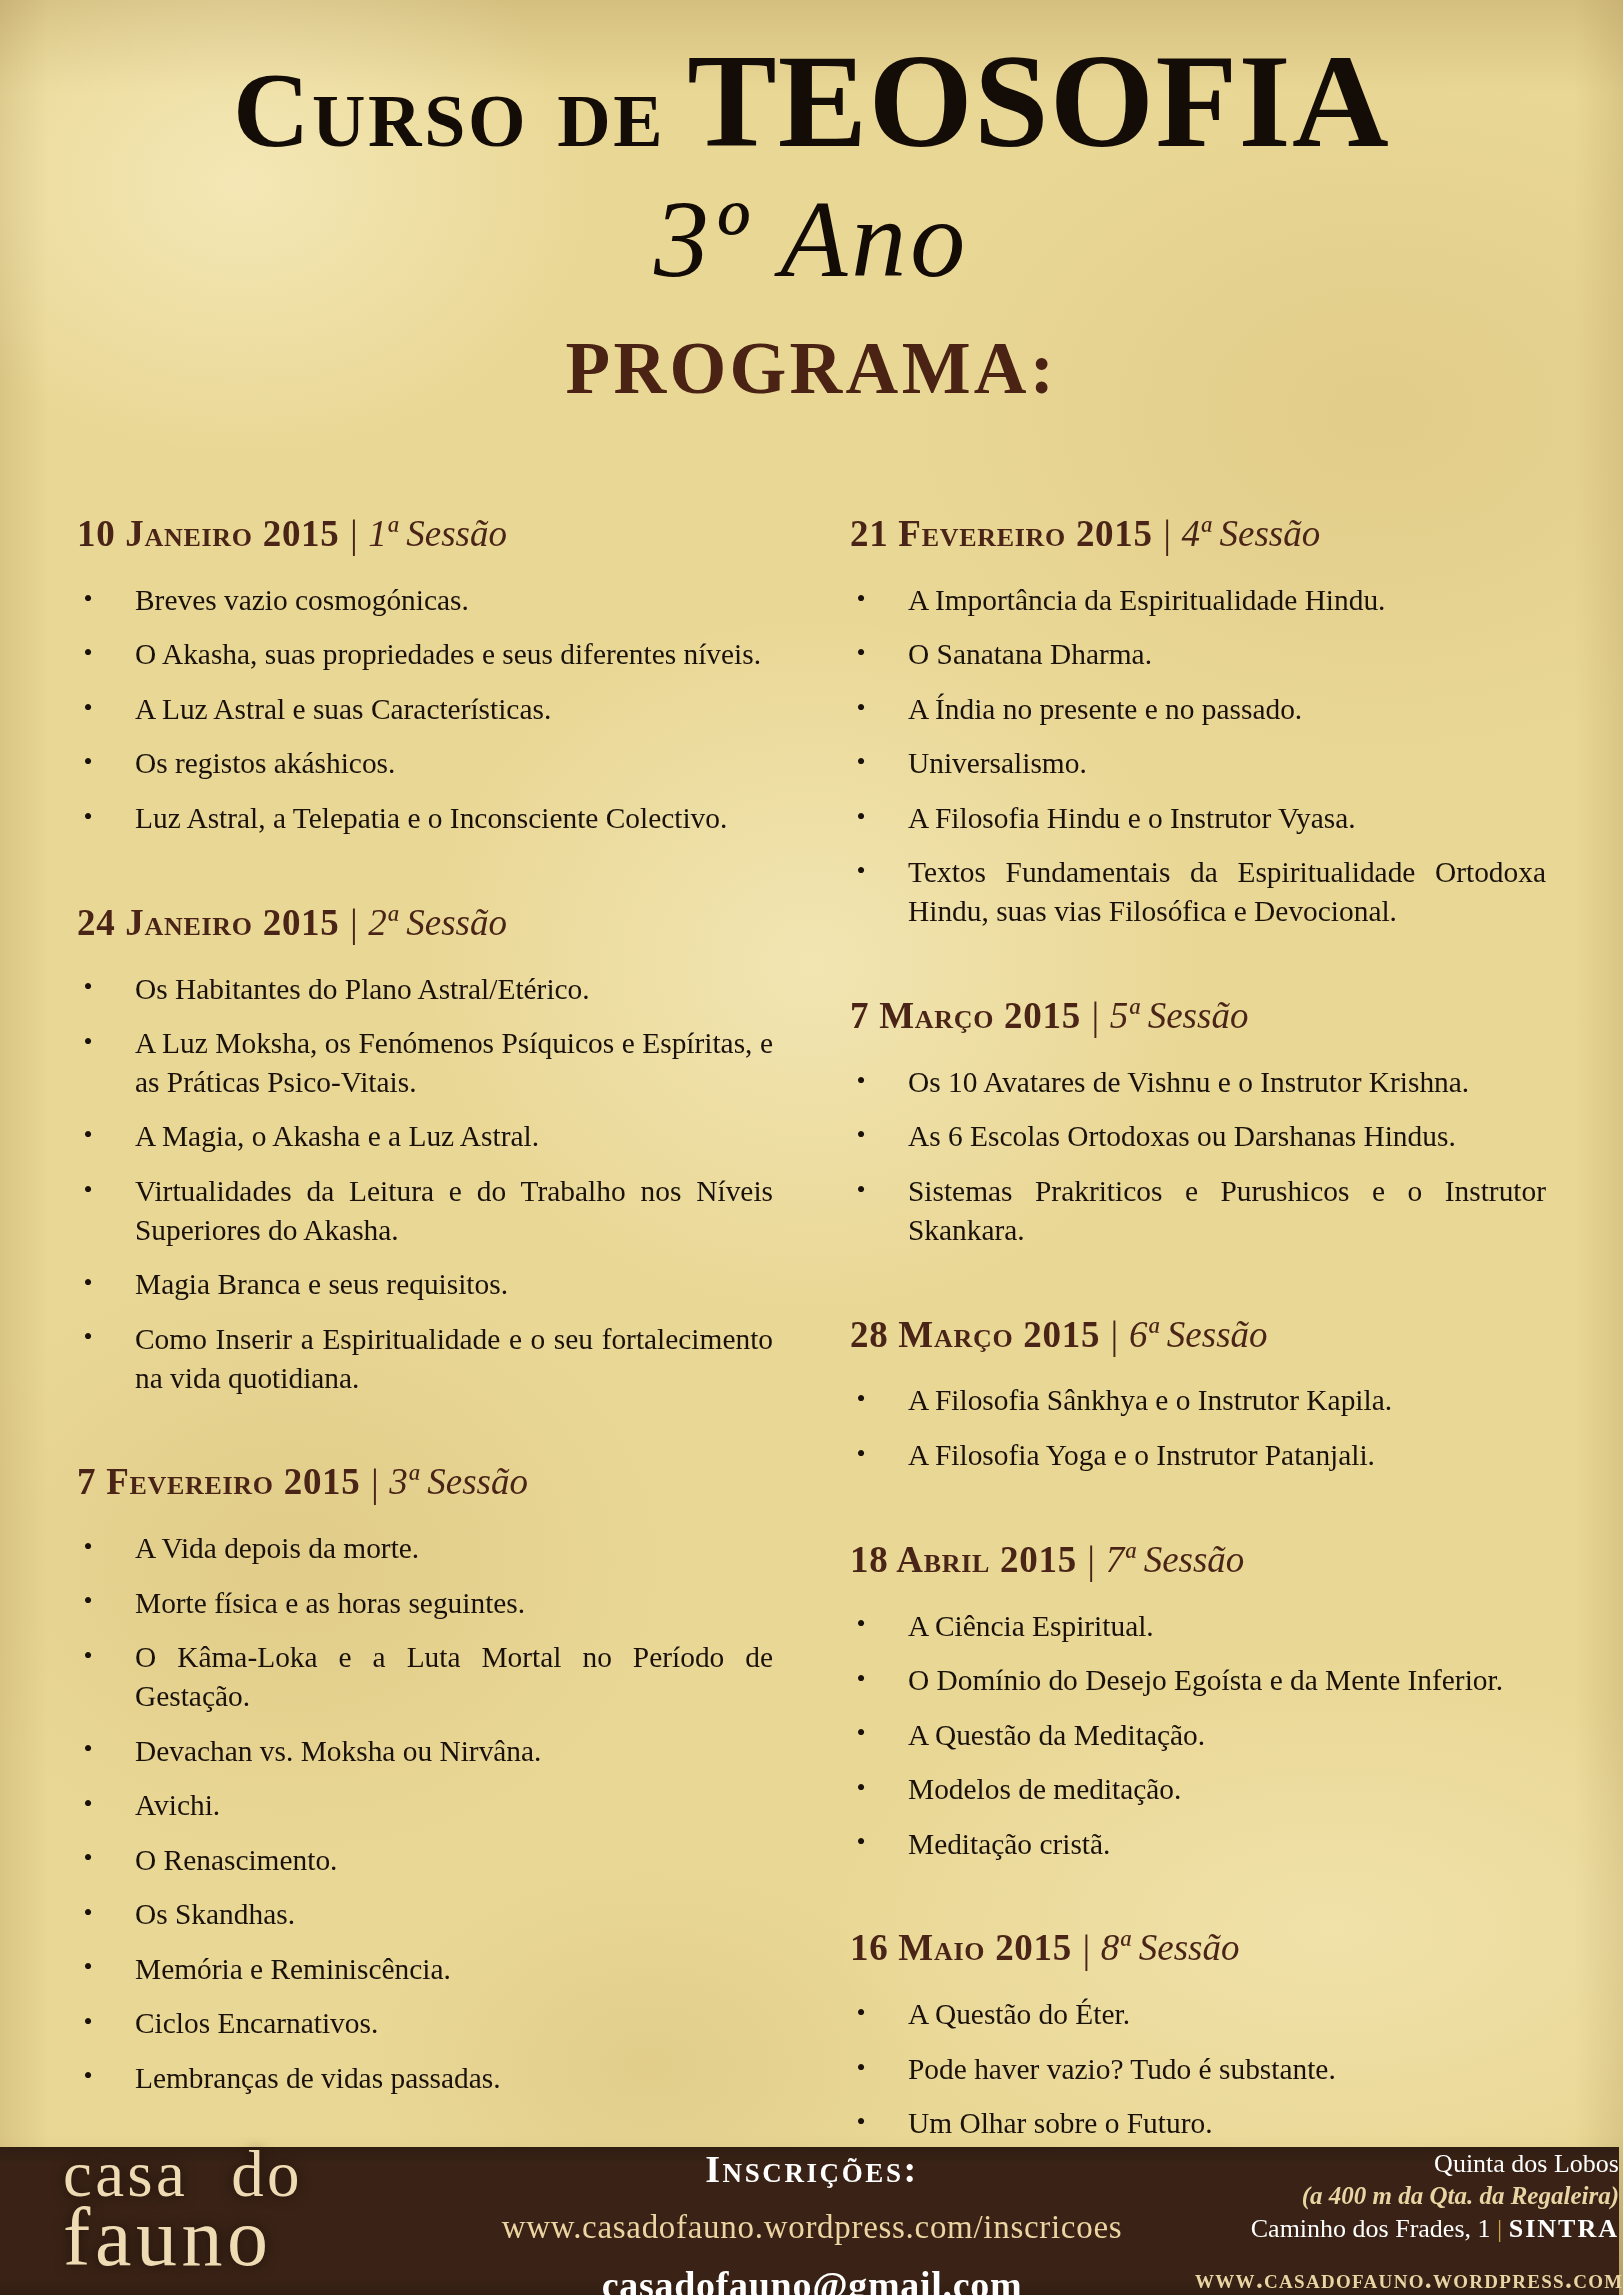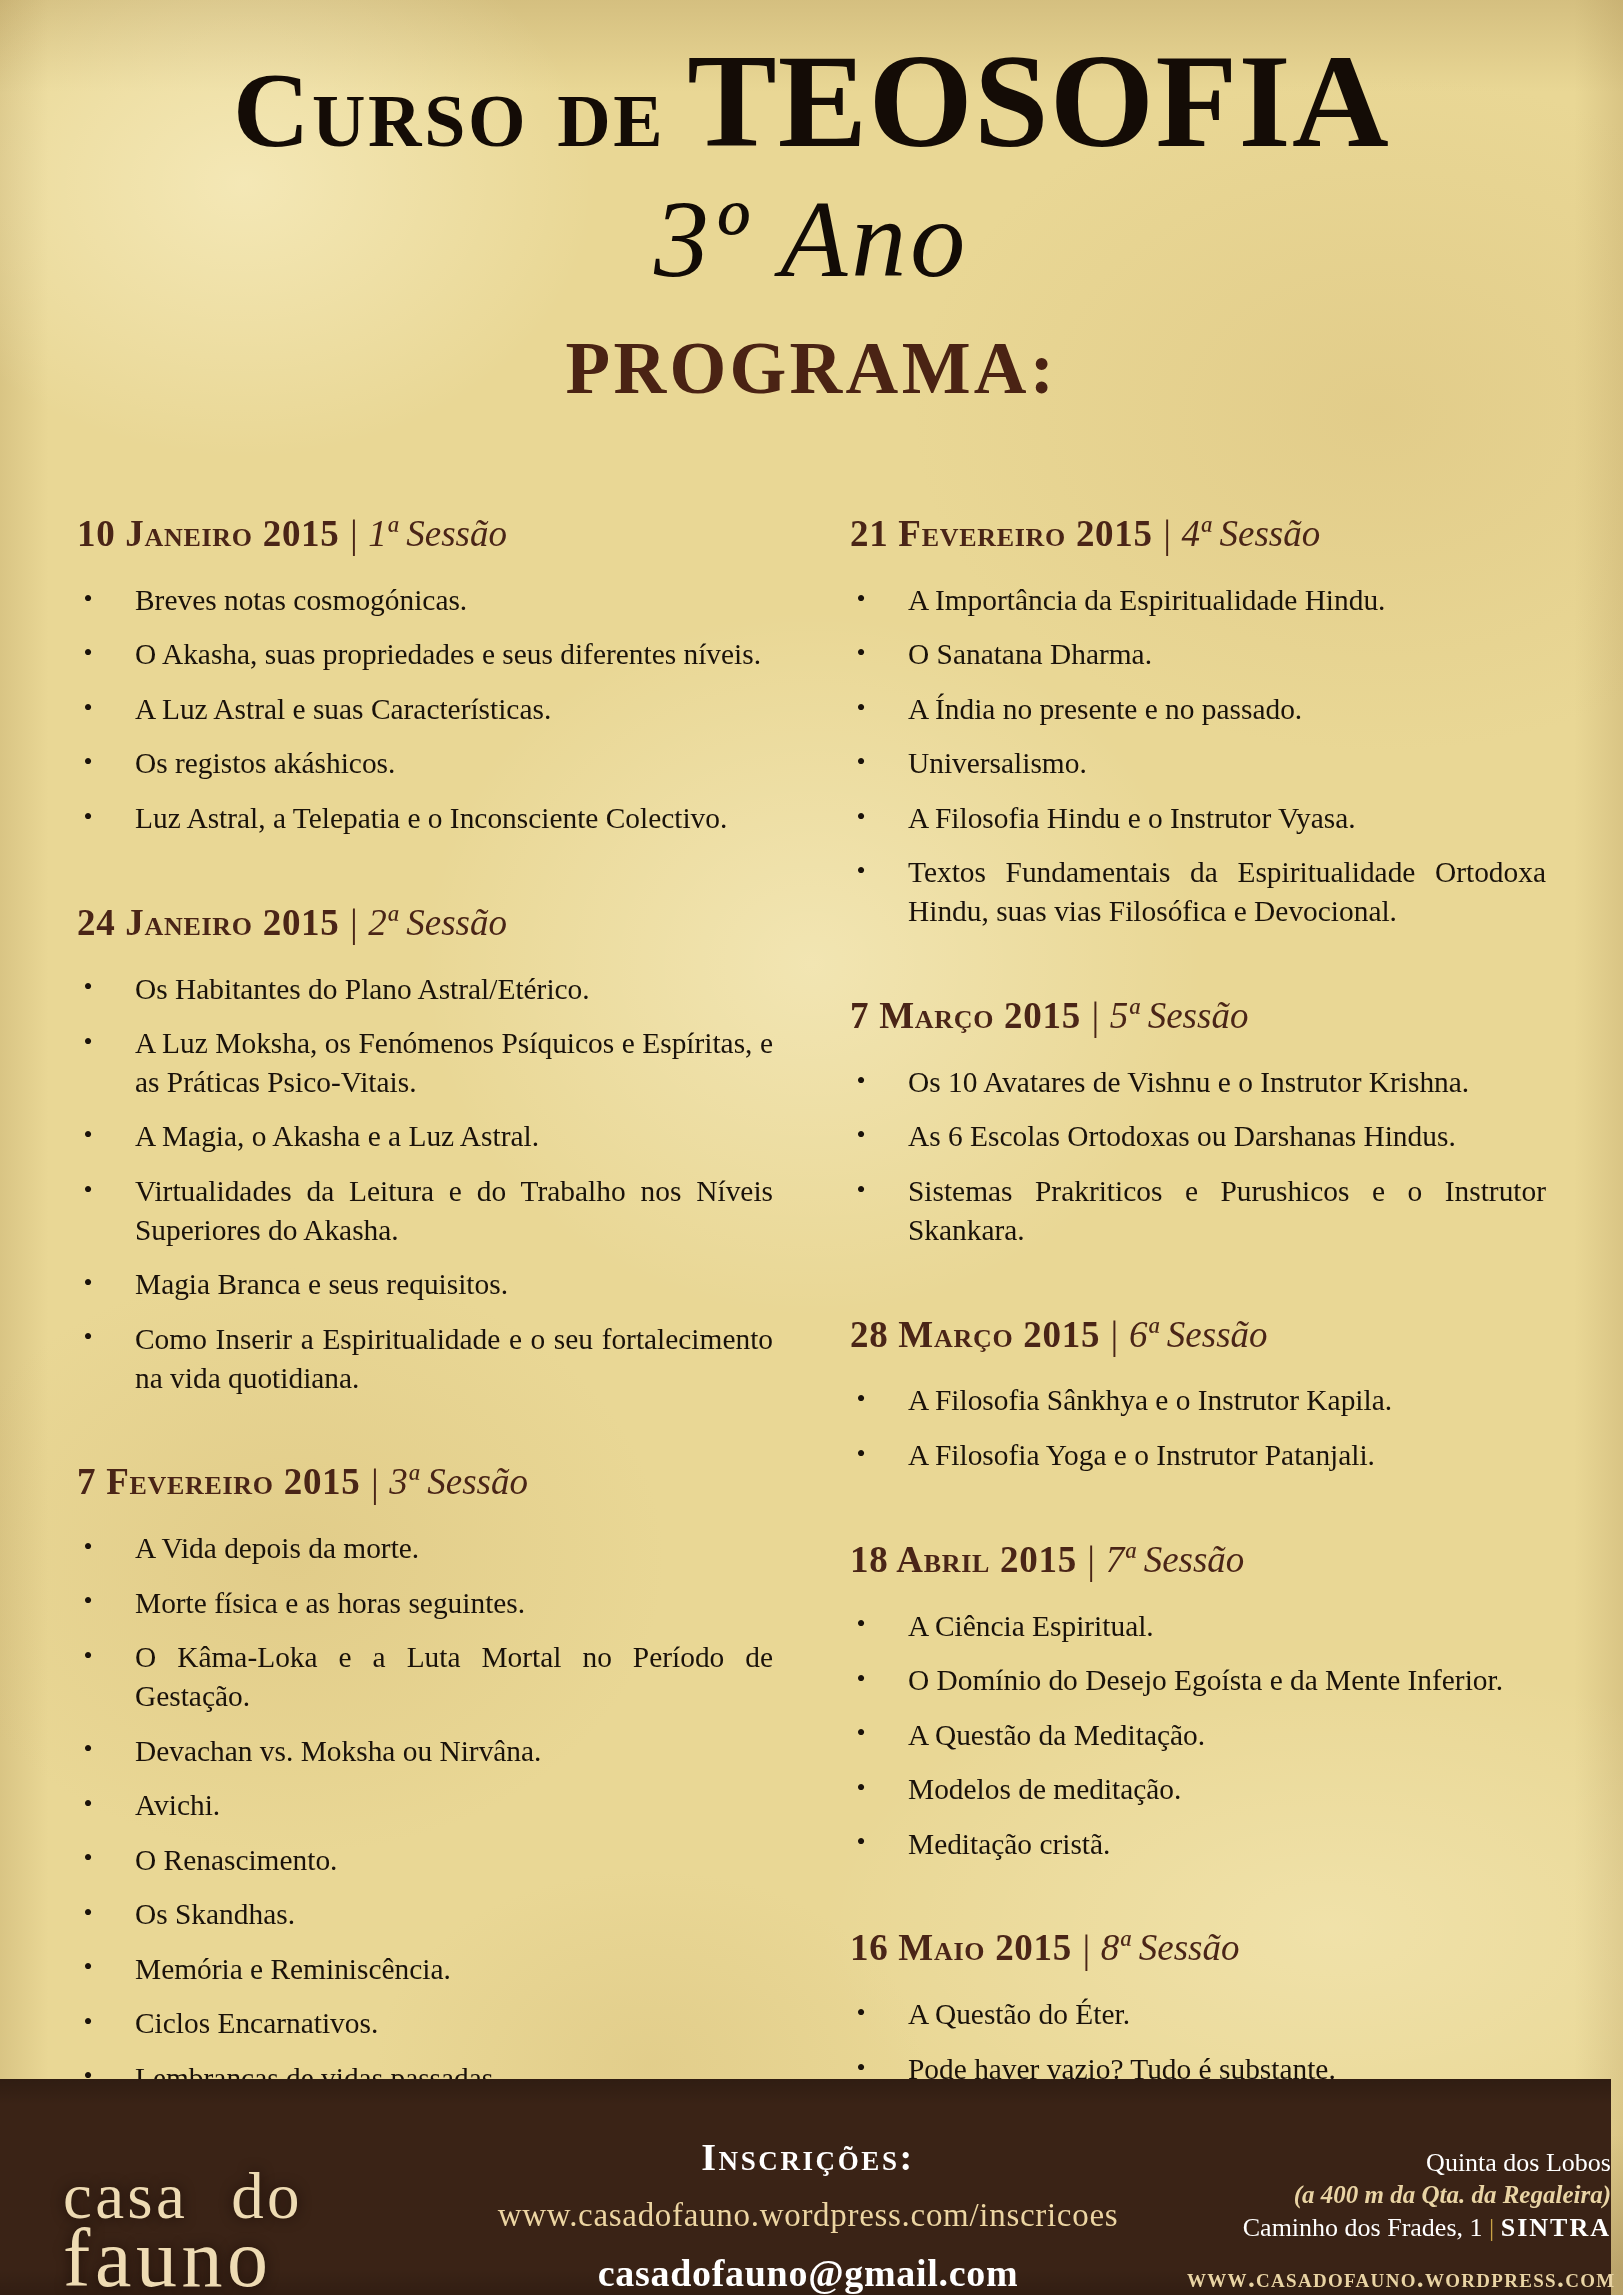--- a/index.html
+++ b/index.html
@@ -54,24 +54,24 @@
     position:relative; padding-left:58px; margin-bottom:15.7px;
     font-size:29.4px; line-height:1.32; color:#1a120a;
     text-align:justify;
   }
   li.topic:last-child{ margin-bottom:0; }
   li.topic::before{
     content:"\2022"; position:absolute; left:6.5px; top:0.7px; font-size:26px; color:#1a120a;
   }
   
   .footer-bar{
-    position:absolute; left:0; right:12px; bottom:0; height:216px;
+    position:absolute; left:0; right:4px; bottom:0; height:148px;
     background:#3a2316;
     background-image:linear-gradient(to bottom, rgba(0,0,0,.18), rgba(0,0,0,0) 12%, rgba(0,0,0,0) 88%, rgba(0,0,0,.15));
-    display:flex; align-items:flex-end;
+    display:flex; align-items:flex-start;
     color:#ffffff;
   }
   .logo{
     width:366px; padding-left:63px; color:#eedbb3;
     line-height:.86; text-shadow:0 0 13px rgba(16,6,2,.65);
     white-space:nowrap;
   }
   .logo-line1{ display:block; font-size:65px; letter-spacing:3.3px; word-spacing:23.6px; }
   .logo-line2{ display:block; font-size:82px; letter-spacing:4.6px; }
   .inscricoes{ flex:1; text-align:center; }
@@ -102,21 +102,21 @@
     <h1><span class="title-prefix">Curso de</span><span class="title-main">TEOSOFIA</span></h1>
     <div class="subtitle">3º Ano</div>
     <div class="program-heading">PROGRAMA:</div>
   </div>
 
   <div class="columns">
     <div class="col" id="col-left">
         <section class="session">
           <h2 class="session-header"><span class="sh-date">10 Janeiro 2015</span><span class="sh-sep">|</span><span class="sh-label">1ª Sessão</span></h2>
           <ul class="topics">
-            <li class="topic">Breves notas cosmogónicas.</li>
+            <li class="topic">Breves vazio cosmogónicas.</li>
             <li class="topic">O Akasha, suas propriedades e seus diferentes níveis.</li>
             <li class="topic">A Luz Astral e suas Características.</li>
             <li class="topic">Os registos akáshicos.</li>
             <li class="topic">Luz Astral, a Telepatia e o Inconsciente Colectivo.</li>
           </ul>
         </section>
         <section class="session">
           <h2 class="session-header"><span class="sh-date">24 Janeiro 2015</span><span class="sh-sep">|</span><span class="sh-label">2ª Sessão</span></h2>
           <ul class="topics">
             <li class="topic">Os Habitantes do Plano Astral/Etérico.</li>

